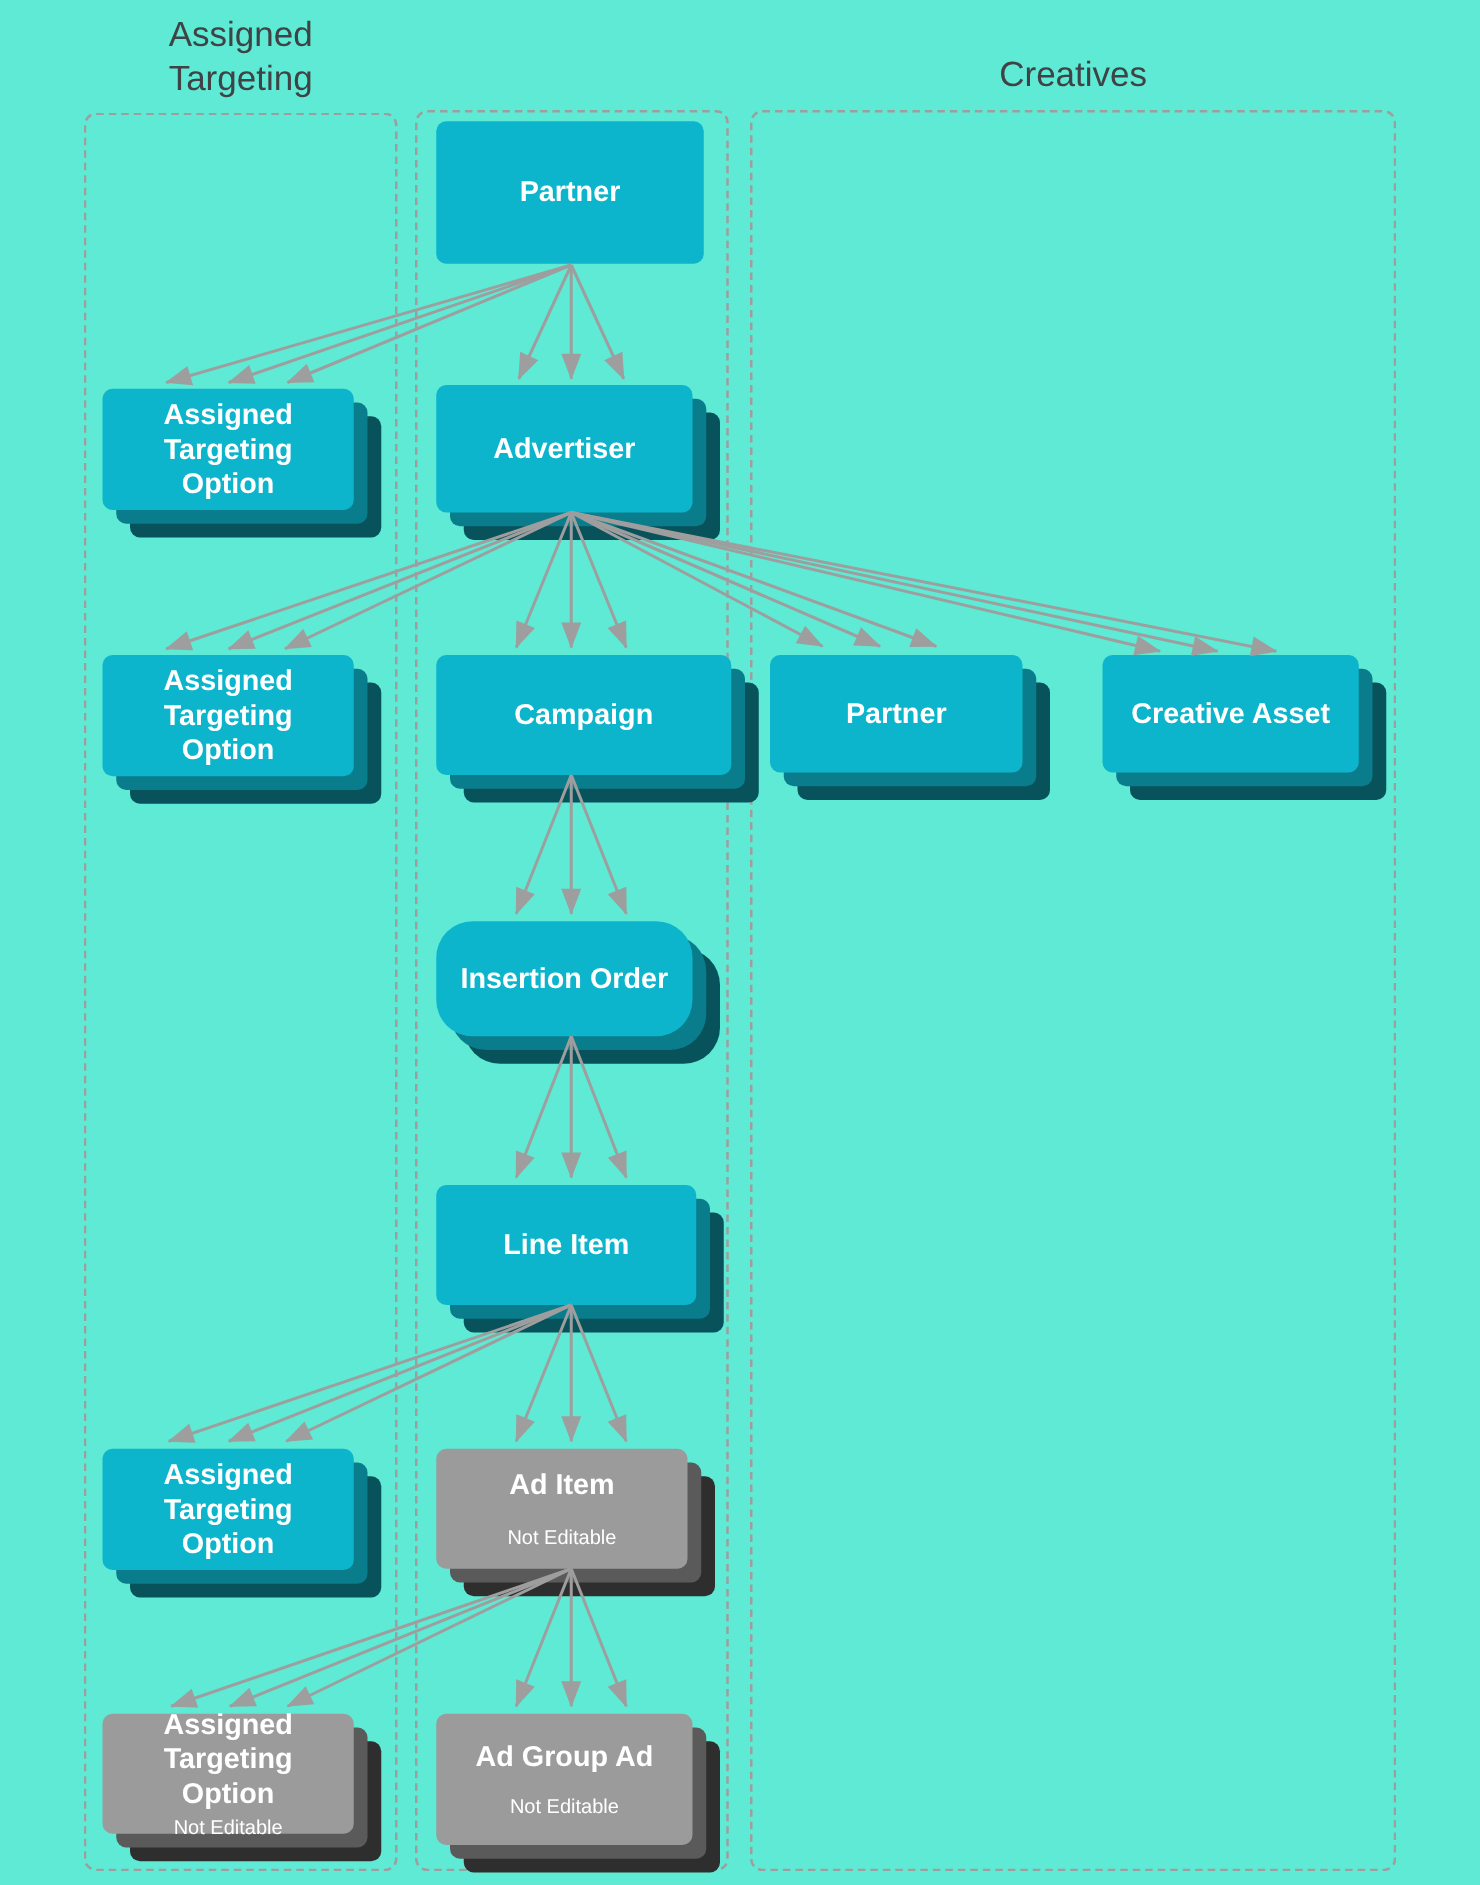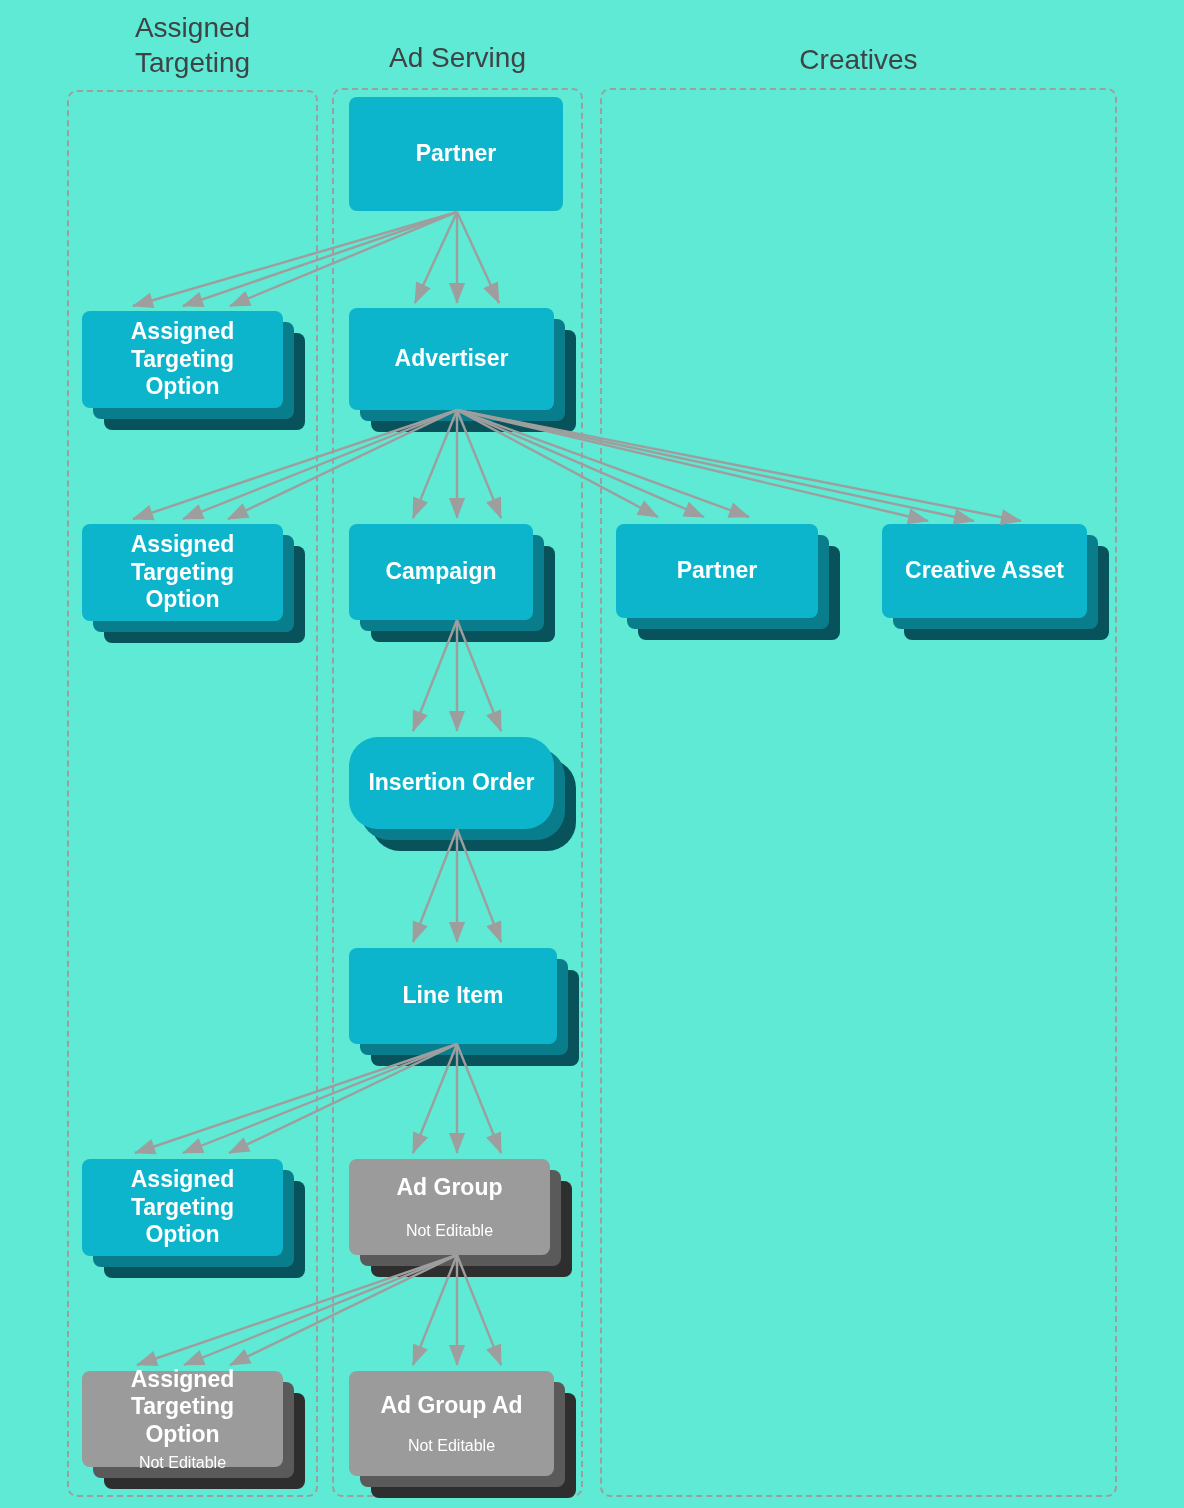--- a/index.html
+++ b/index.html
@@ -65,21 +65,21 @@
   }
   .cyan{background:#0cb5cb;}
   .cyan.stacked{box-shadow:11px 11px 0 #0a7d8c, 22px 22px 0 #07525b;}
   .gray{background:#9b9b9b;}
   .gray.stacked{box-shadow:11px 11px 0 #5a5a5a, 22px 22px 0 #2e2e2e;}
 
   #node-partner{left:349px;top:97px;width:214px;height:114px;}
   #node-ato1{left:82px;top:311px;width:201px;height:97px;}
   #node-advertiser{left:349px;top:308px;width:205px;height:102px;}
   #node-ato2{left:82px;top:524px;width:201px;height:97px;}
-  #node-campaign{left:349px;top:524px;width:184px;height:96px;}
+  #node-campaign{left:349px;top:524px;width:236px;height:96px;}
   #node-creative{left:616px;top:524px;width:202px;height:94px;}
   #node-creative-asset{left:882px;top:524px;width:205px;height:94px;}
   #node-insertion-order{left:349px;top:737px;width:205px;height:92px;border-radius:29px;}
   #node-line-item{left:349px;top:948px;width:208px;height:96px;}
   #node-ato3{left:82px;top:1159px;width:201px;height:97px;}
   #node-ad-group{left:349px;top:1159px;width:201px;height:96px;}
   #node-ad-group .node-sublabel{margin-top:20px;}
   #node-ato4{left:82px;top:1371px;width:201px;height:96px;}
   #node-ato4 .node-sublabel{margin-top:6px;}
   #node-ad-group-ad{left:349px;top:1371px;width:205px;height:105px;}
@@ -95,21 +95,20 @@
   }
   .edge-line{stroke:#9e9e9e;stroke-width:2.4;fill:none;}
 </style>
 </head>
 <body>
 
 <div class="canvas">
 
   <div class="col-title" id="title-assigned-targeting">Assigned
 Targeting</div>
-  <div class="col-title" id="title-ad-serving">Ad Serving</div>
   <div class="col-title" id="title-creatives">Creatives</div>
 
   <div class="column" id="col-assigned-targeting"></div>
   <div class="column" id="col-ad-serving"></div>
   <div class="column" id="col-creatives"></div>
 
   <div class="node cyan" id="node-partner">
     <div class="node-label">Partner</div>
   </div>
 
@@ -149,21 +148,21 @@
     <div class="node-label">Line Item</div>
   </div>
 
   <div class="node cyan stacked" id="node-ato3">
     <div class="node-label">Assigned
 Targeting
 Option</div>
   </div>
 
   <div class="node gray stacked" id="node-ad-group">
-    <div class="node-label">Ad Group</div>
+    <div class="node-label">Ad Item</div>
     <div class="node-sublabel">Not Editable</div>
   </div>
 
   <div class="node gray stacked" id="node-ato4">
     <div class="node-label">Assigned
 Targeting Option</div>
     <div class="node-sublabel">Not Editable</div>
   </div>
 
   <div class="node gray stacked" id="node-ad-group-ad">

